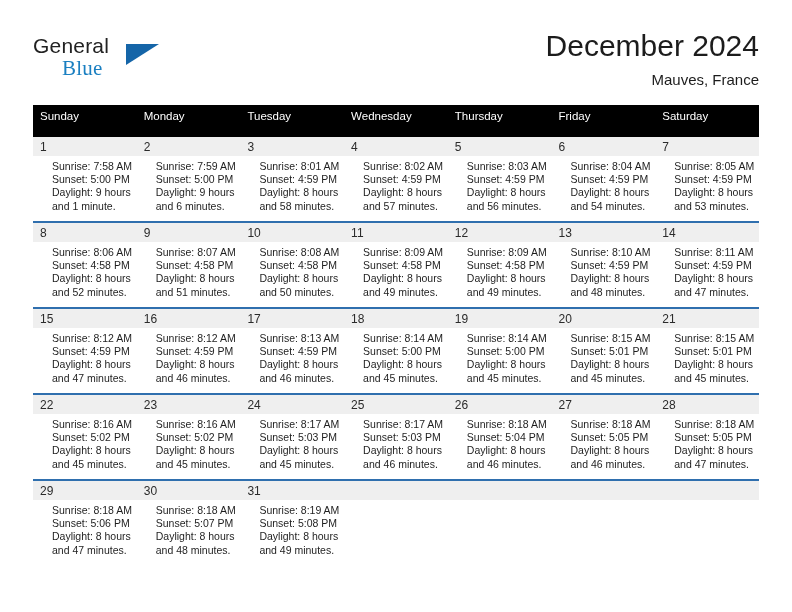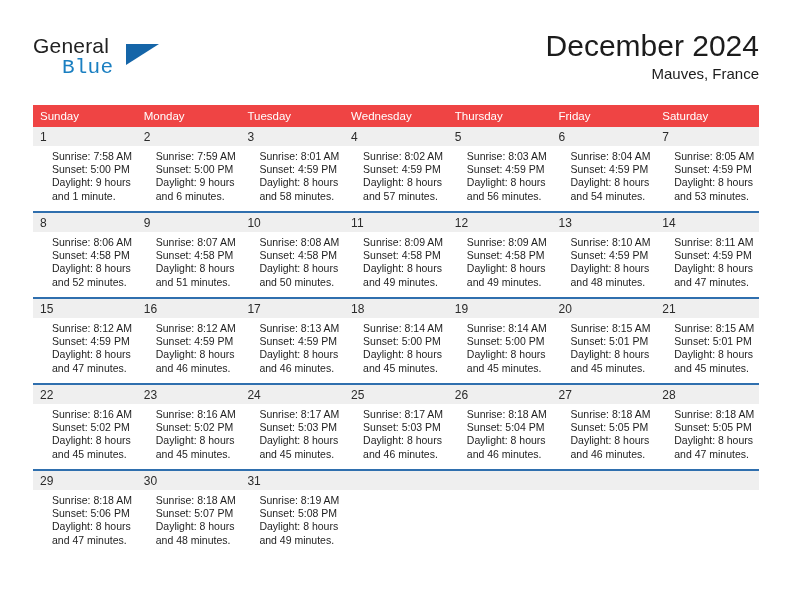--- a/index.html
+++ b/index.html
@@ -45,21 +45,21 @@
     color: #222222;
     font-family: "Liberation Sans", sans-serif;
   }
   .brand-blue {
     position: absolute;
     left: 29px;
     top: 22px;
     font-size: 21px;
     letter-spacing: 0.2px;
     color: #1a7fc1;
-    font-family: Liberation Mono, monospace;
+    font-family: Liberation Serif, serif;
   }
   .brand-flag {
     position: absolute;
     left: 93px;
     top: 10px;
     width: 0;
     height: 0;
     border-left: 33px solid #1565a8;
     border-bottom: 21px solid transparent;
   }
@@ -73,39 +73,40 @@
   .cal-title {
     font-size: 30px;
     color: #1c1c1c;
     line-height: 36px;
     white-space: nowrap;
   }
   .cal-subtitle {
     font-size: 15px;
     color: #1c1c1c;
     line-height: 20px;
+    margin-top: 6px;
     white-space: nowrap;
   }
 
   
   .calendar {
     position: absolute;
     left: 33px;
     top: 105px;
     width: 726px;
     border-collapse: collapse;
     table-layout: fixed;
   }
   .calendar th {
-    background: #ef4444;
+    background: #000000;
     color: #ffffff;
     font-size: 11.5px;
     font-weight: normal;
     text-align: left;
-    padding: 5px 0 5px 7px;
+    padding: 5px 0 15px 7px;
     height: 18px;
     box-sizing: border-box;
   }
   .calendar td {
     vertical-align: top;
     padding: 0;
     width: 103.71px;
   }
 
   .week-row > td {

